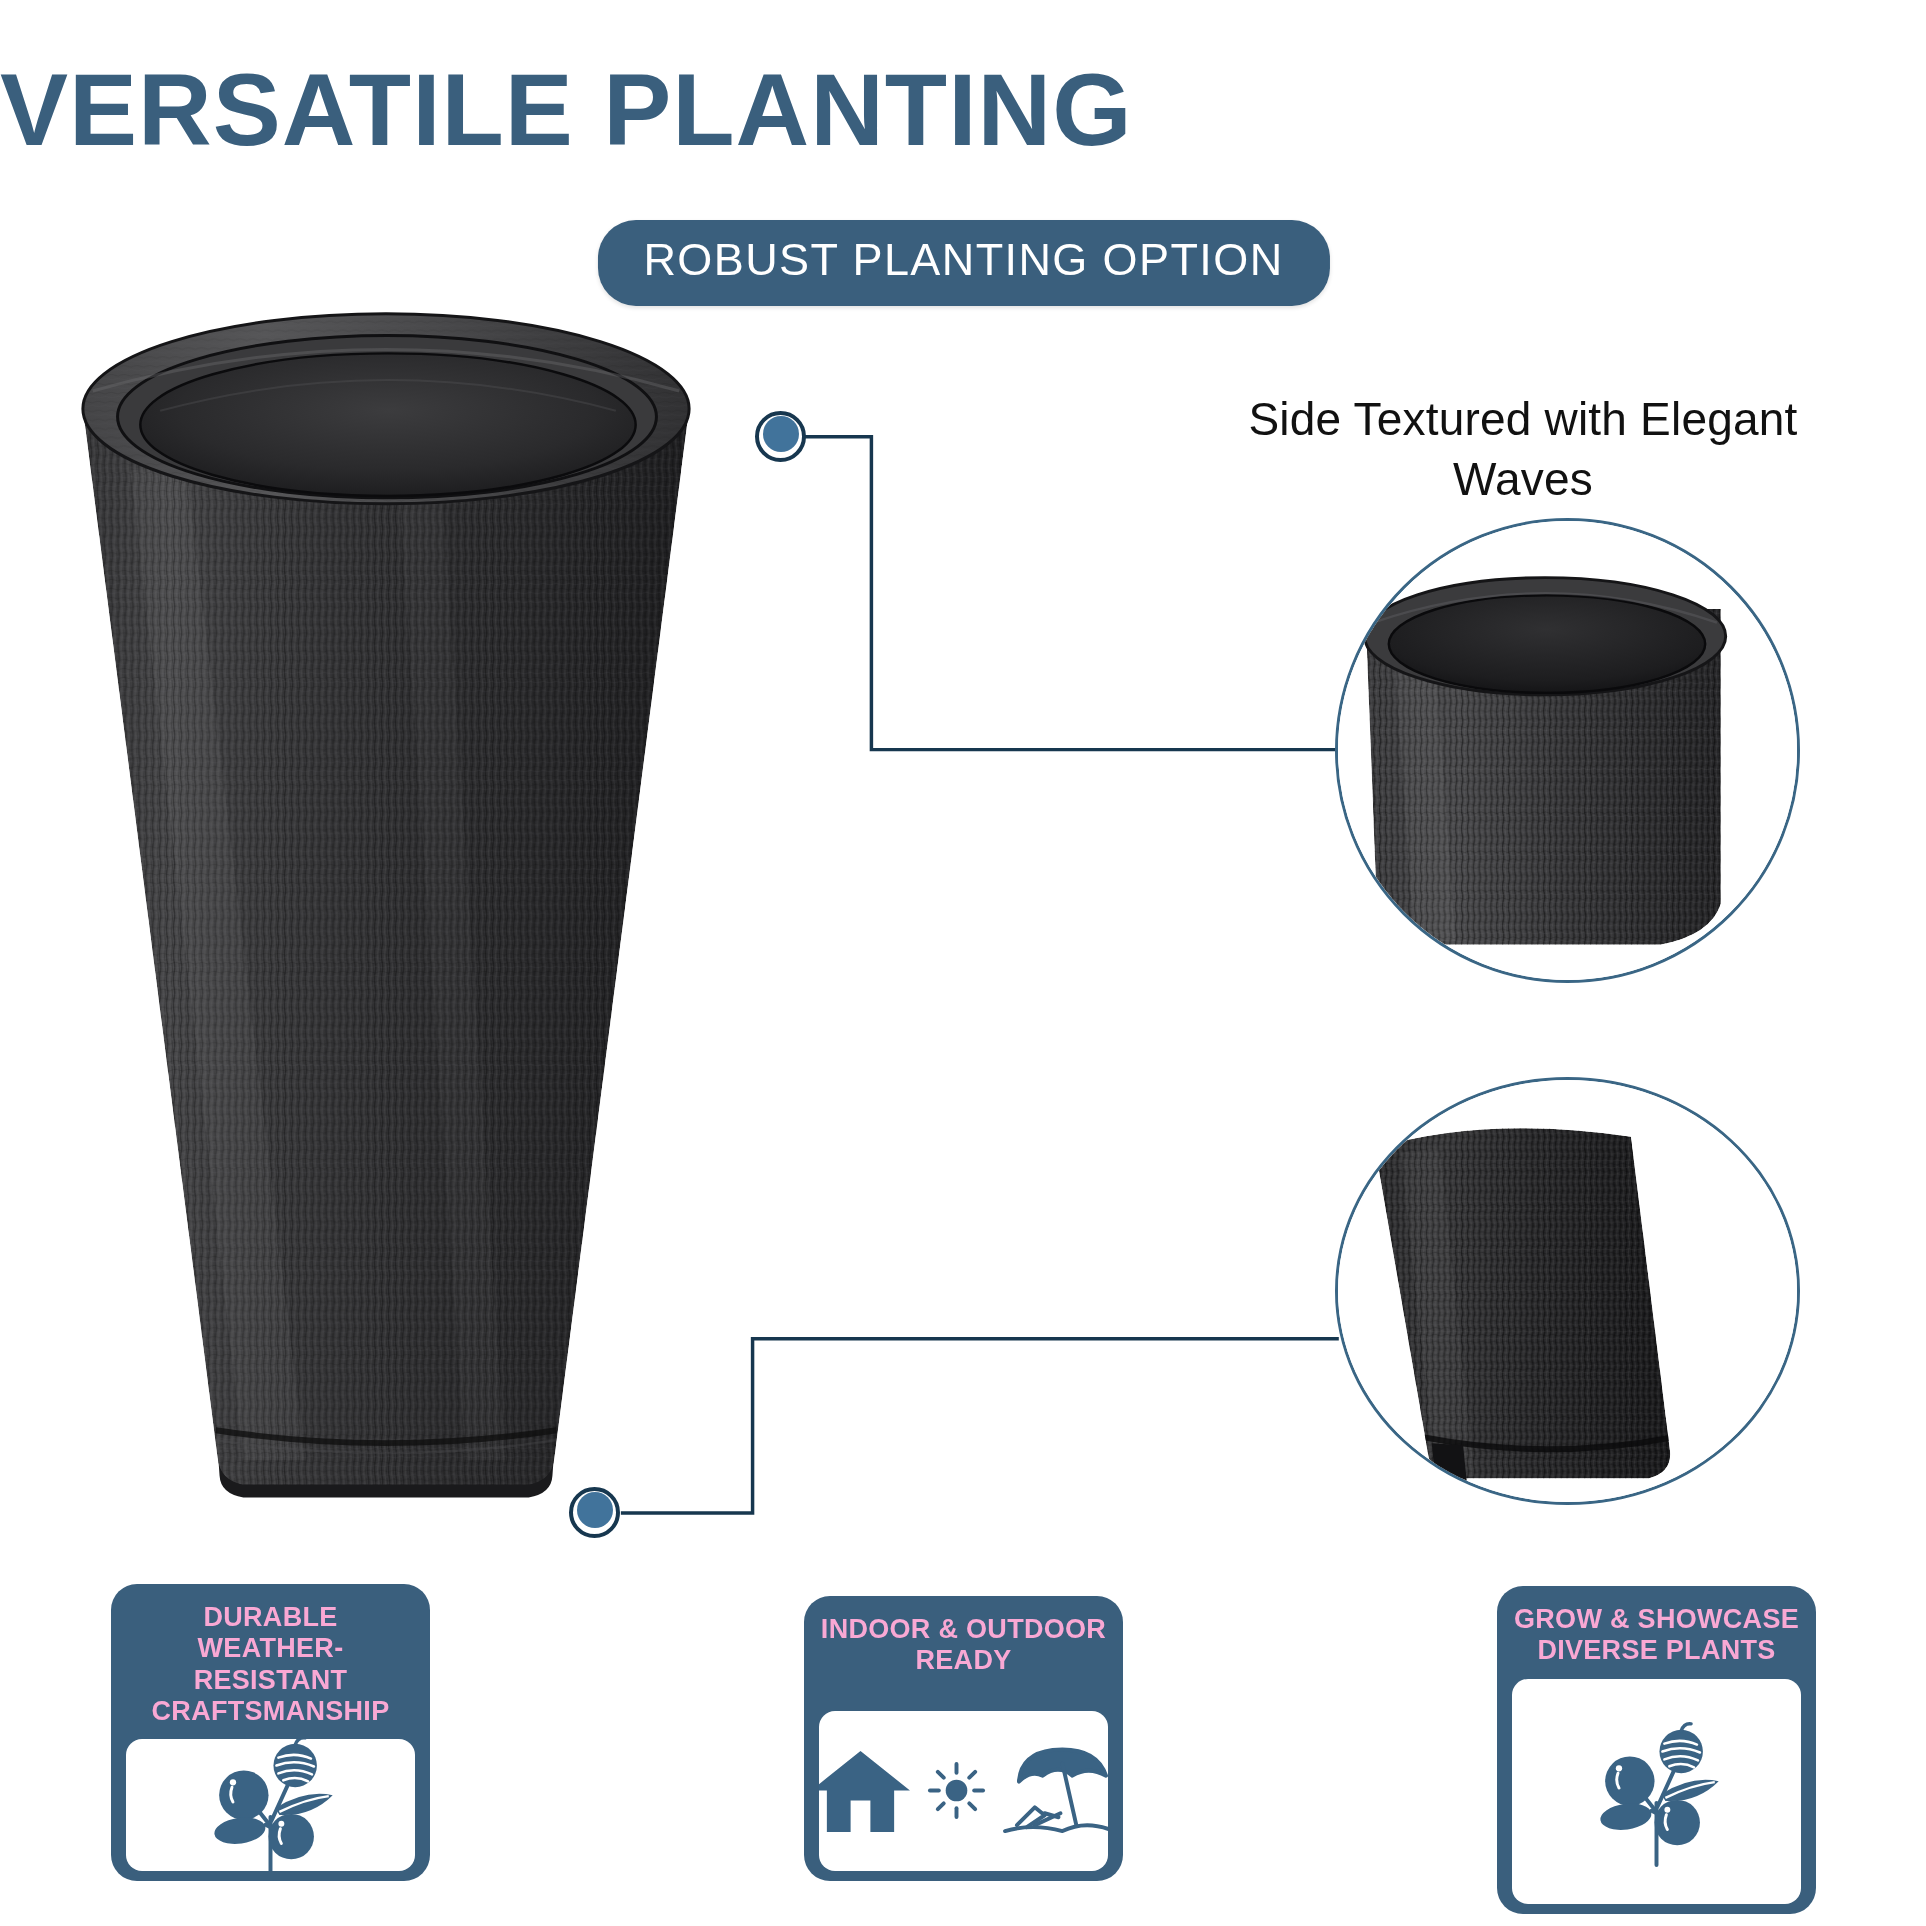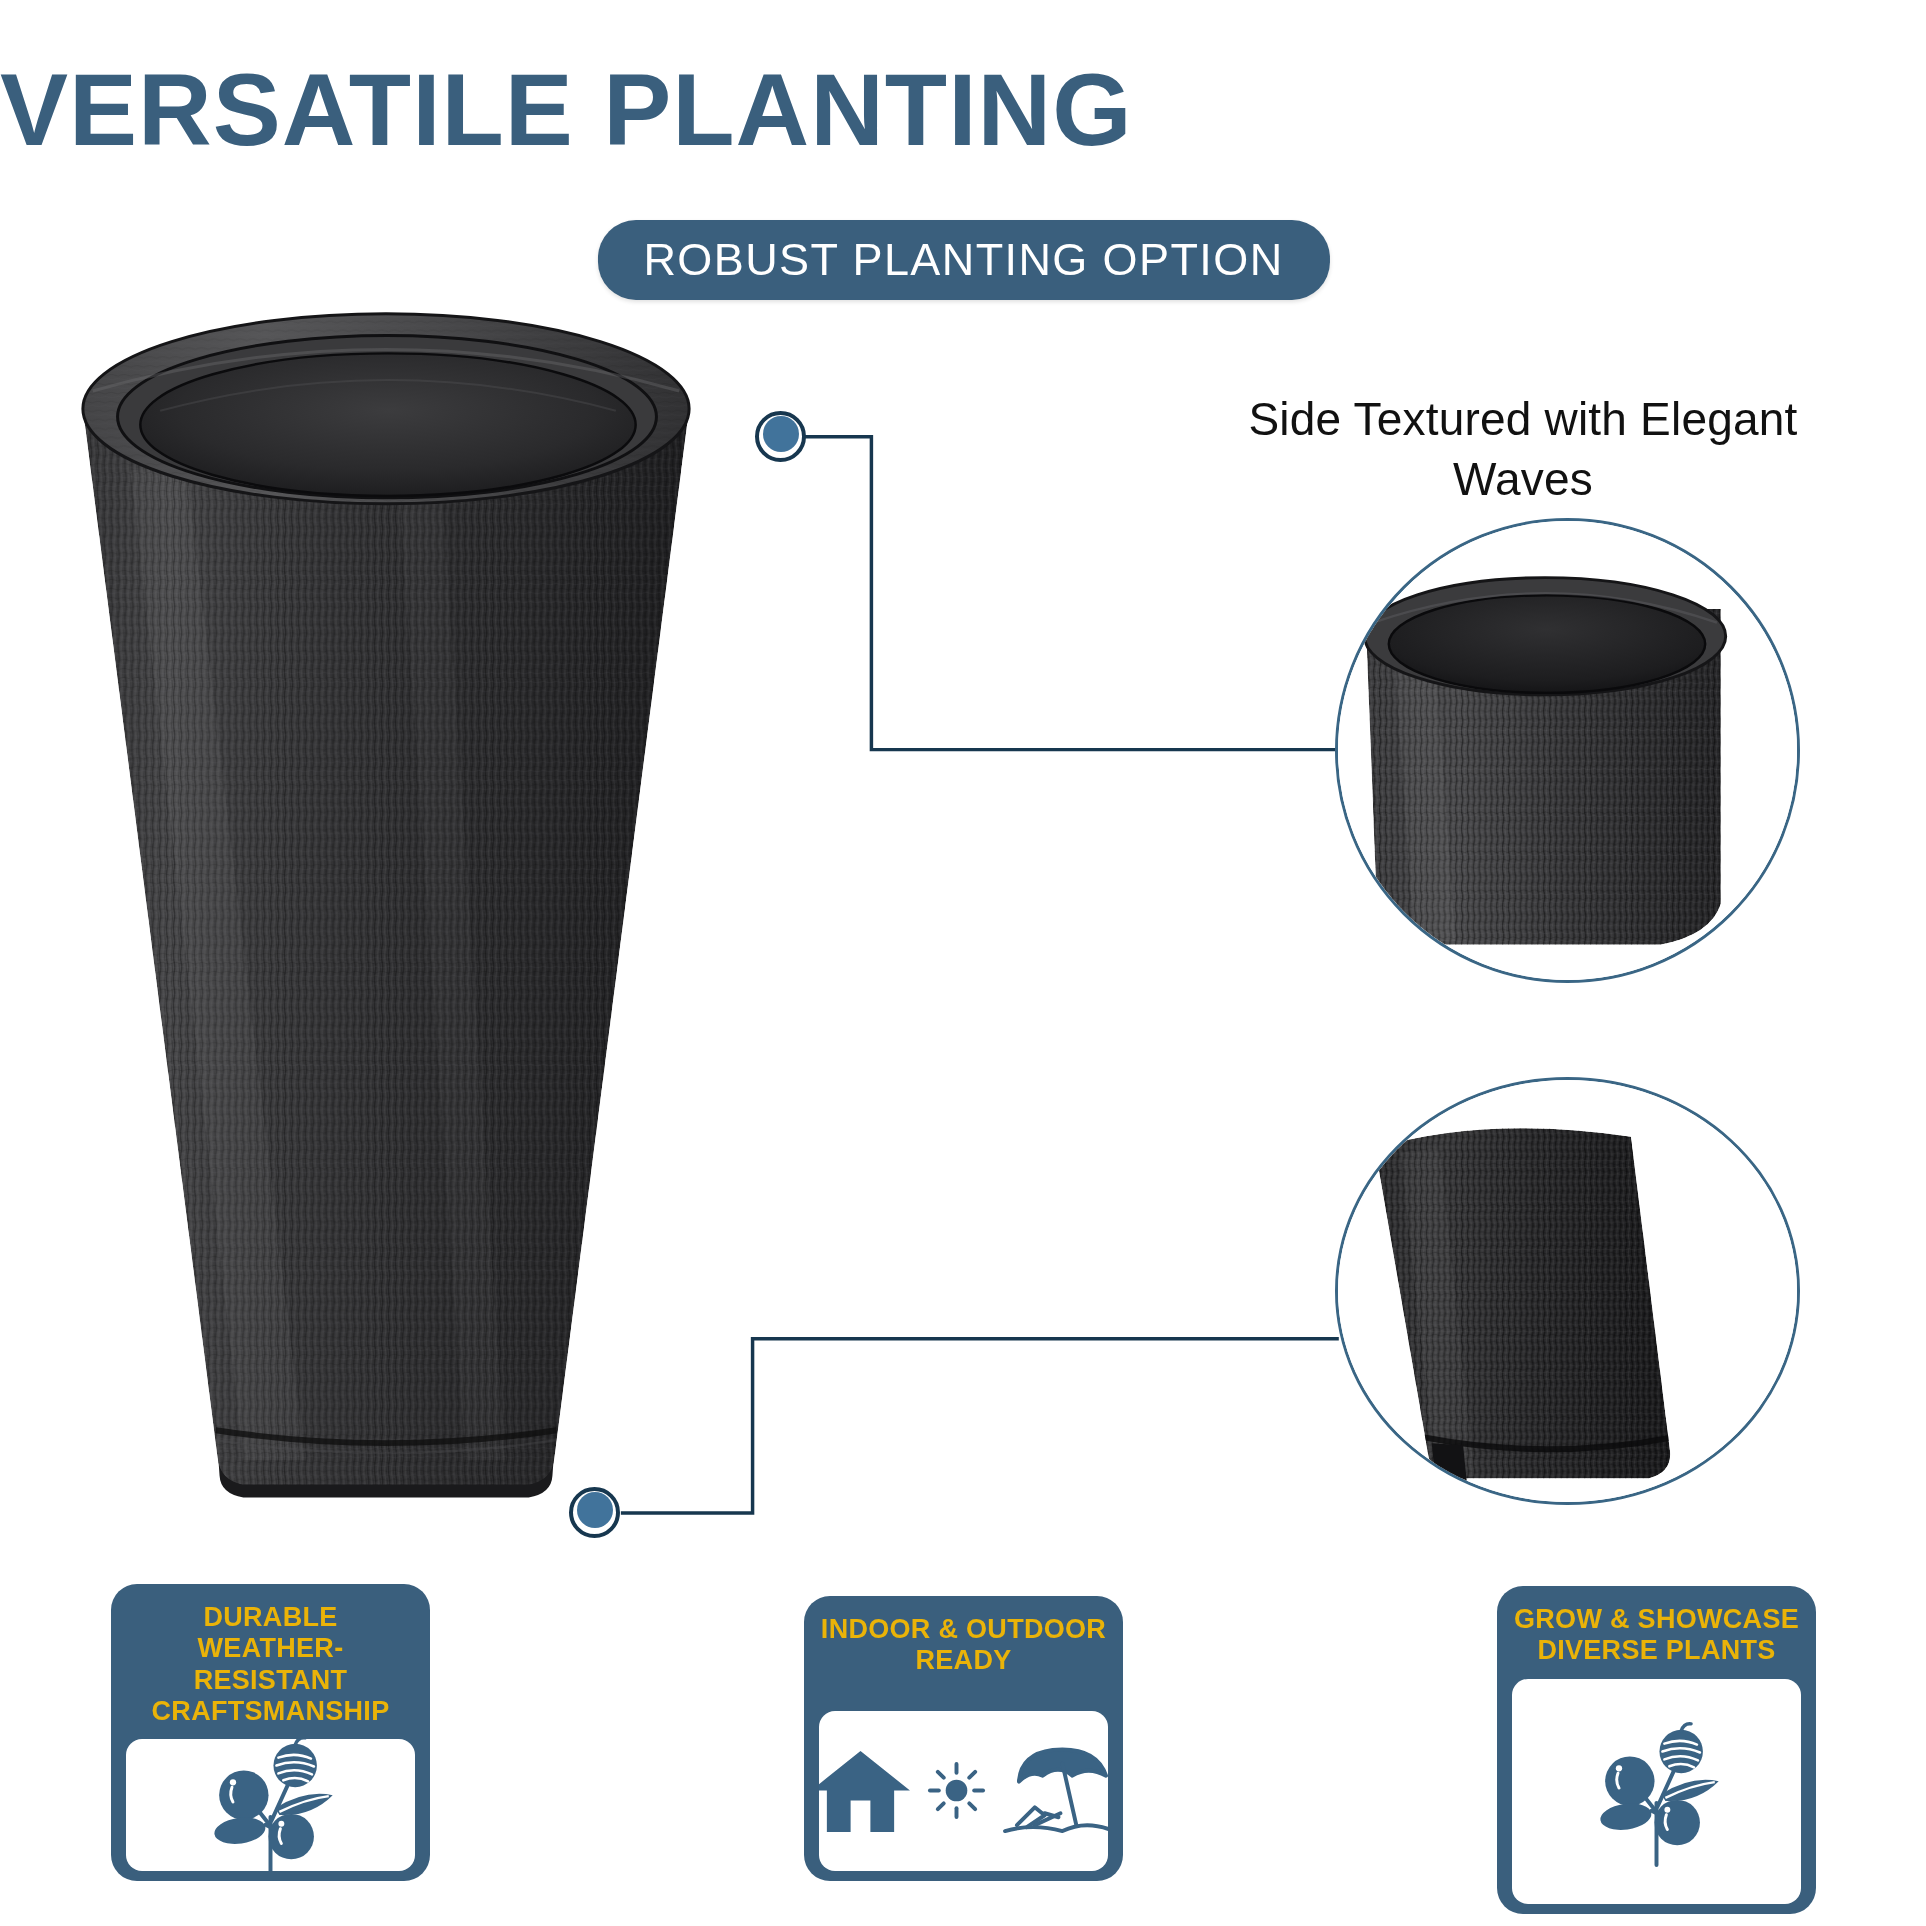--- a/index.html
+++ b/index.html
@@ -22,21 +22,21 @@
     letter-spacing:1px;
     color:#3a5f7d;
     line-height:1.05;
     white-space:nowrap;
   }
   .badge{
     position:absolute;top:220px;left:50%;transform:translateX(-50%);
     background:#3a5f7d;
     color:#ffffff;
     border-radius:38px;
-    padding:14px 46px 14px 46px;
+    padding:14px 46px 20px 46px;
     font-size:45px;
     font-weight:400;
     letter-spacing:1.4px;
     white-space:nowrap;
     box-shadow:0 2px 4px rgba(0,0,0,.12);
   }
 
   
   .planter-wrap{
     position:absolute;
@@ -103,21 +103,21 @@
     border-radius:26px;
     box-sizing:border-box;
     padding:18px 10px 10px 10px;
     display:flex;flex-direction:column;align-items:center;
   }
   .card-1{left:111px;top:4px;width:319px;height:297px;}
   .card-2{left:804px;top:16px;width:319px;height:285px;gap:22px;}
   .card-3{left:1497px;top:6px;width:319px;height:328px;}
 
   .card-title{
-    color:#eab308;
+    color:#f9a8d4;
     font-size:27px;
     font-weight:700;
     line-height:1.16;
     text-align:center;
     letter-spacing:0.3px;
     white-space:pre-line;
     padding:0 4px;
   }
   .card-body{
     margin-top:12px;

